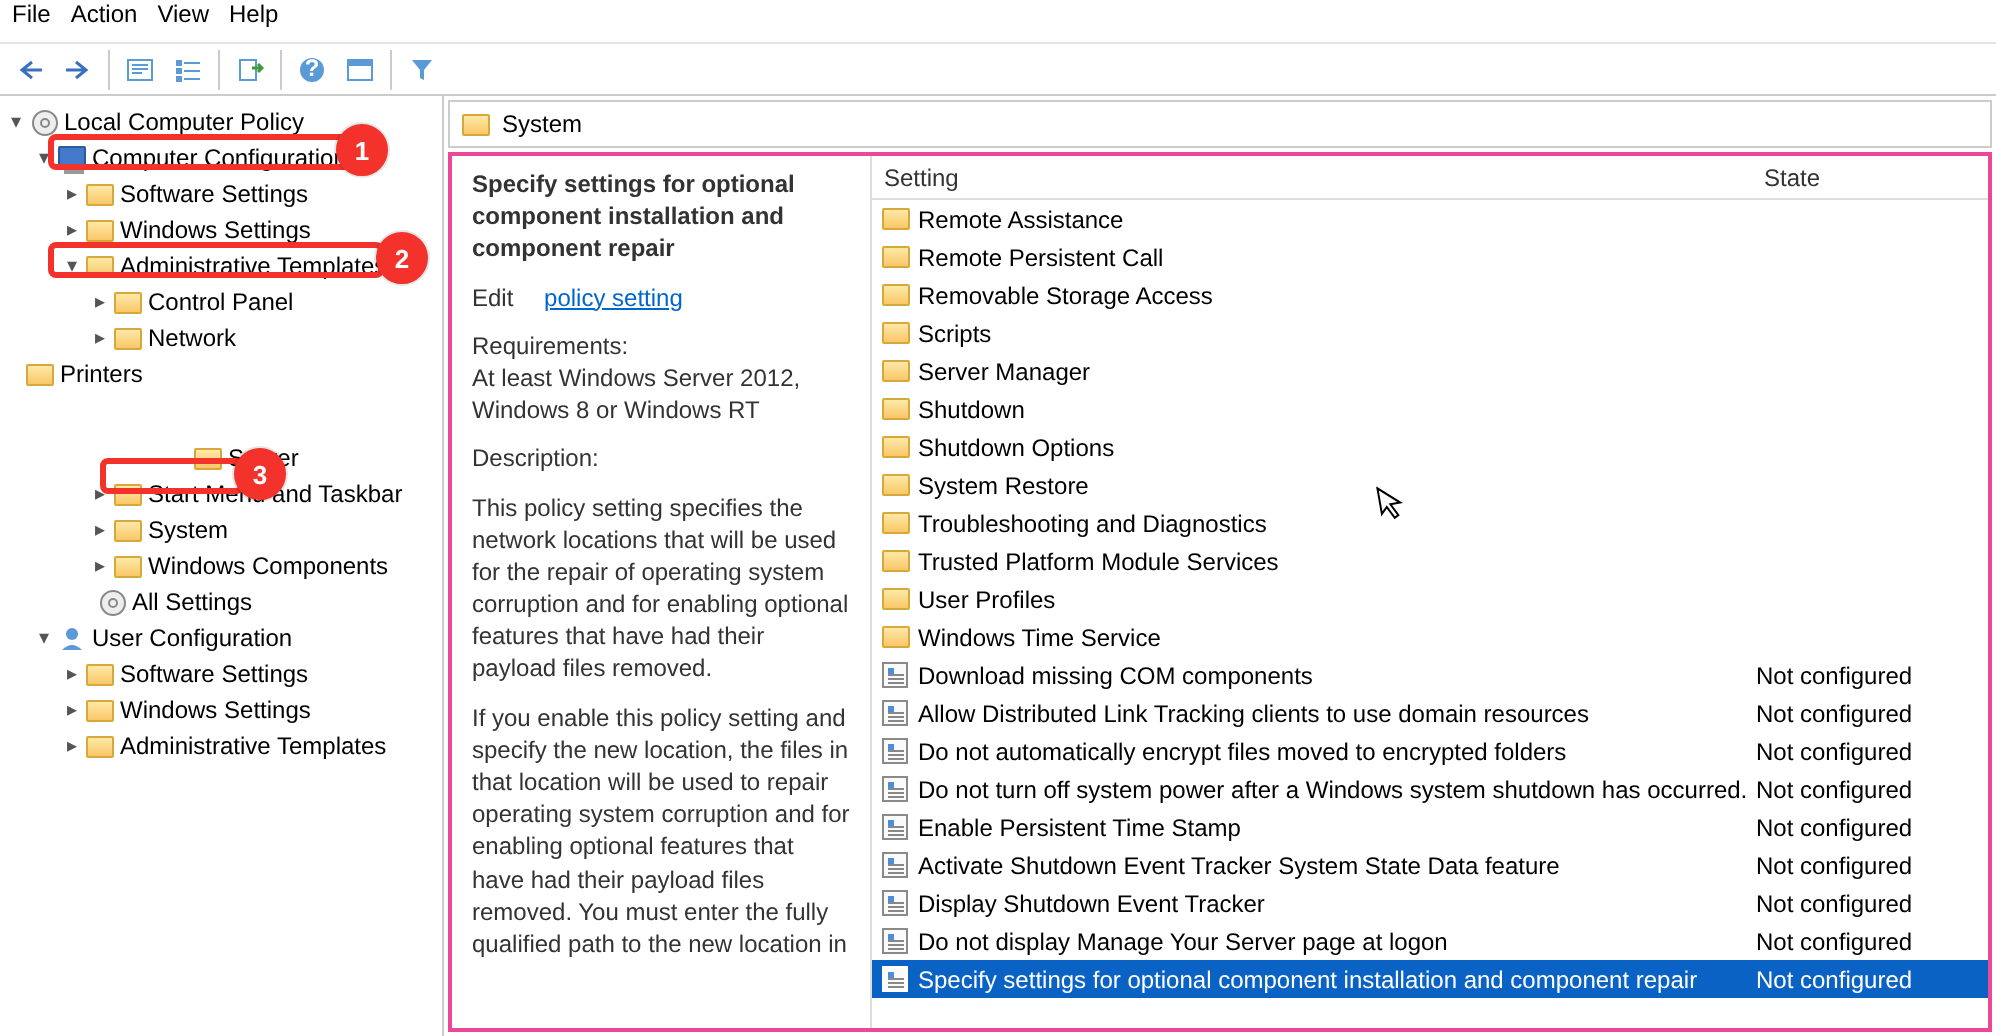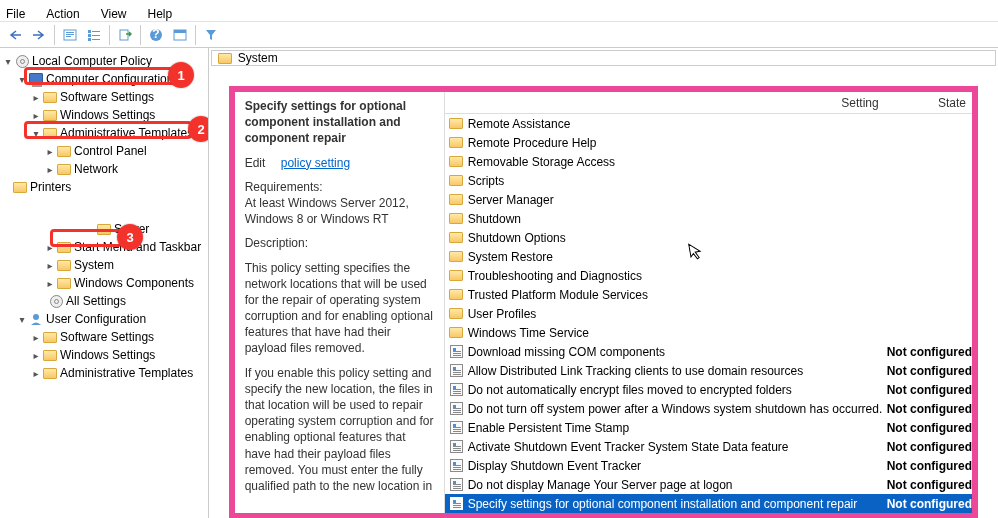--- a/index.html
+++ b/index.html
@@ -1,50 +1,50 @@
 <!DOCTYPE html>
 <html><head>
 <meta charset="utf-8">
 <style>
   * { box-sizing: border-box; margin: 0; padding: 0; font-family: "Segoe UI", Tahoma, sans-serif; font-size: 12px; }
   body { background: #fff; color: #000; width: 998px; height: 518px; overflow: hidden; }
-  .menubar { height: 22px; display: flex; align-items: flex-end; padding: 0 6px; gap: 21px; border-bottom: 1px solid #e3e3e3; }
+  .menubar { height: 22px; display: flex; align-items: flex-start; padding: 0 6px; gap: 10px; border-bottom: 1px solid #e3e3e3; }
   .menubar span { cursor: default; }
   .toolbar { height: 26px; display: flex; align-items: center; padding: 0 4px; gap: 2px; border-bottom: 1px solid #ccc; }
   .tbtn { width: 22px; height: 22px; display: flex; align-items: center; justify-content: center; border: 1px solid transparent; }
   .sep { width: 1px; height: 20px; background: #ccc; margin: 0 2px; }
   .main { display: flex; height: 470px; }
   .tree { width: 222px; border-right: 1px solid #ccc; padding: 4px 0; overflow: hidden; position: relative; }
   .tree-row { display: flex; align-items: center; height: 18px; white-space: nowrap; position: relative; }
   .tree-row .twist { width: 12px; text-align: center; color: #555; font-size: 10px; }
   .tree-row .ticon { width: 16px; height: 16px; display: flex; align-items: center; justify-content: center; margin-right: 2px; }
   .folder-ic { width: 14px; height: 11px; background: linear-gradient(#ffe9a8,#f9c767); border: 1px solid #d8a93a; border-radius: 1px; }
   .pc-ic { width: 14px; height: 12px; background: #4478c8; border: 1px solid #2a5ba0; border-radius: 1px; position: relative; }
   .pc-ic::after { content:''; position:absolute; bottom:-3px; left:2px; width:10px; height:2px; background:#999; }
   .gear-ic { width:13px; height:13px; border:1px solid #888; border-radius:50%; position:relative; background:#eee; }
   .gear-ic::before { content:''; position:absolute; inset:3px; border:1px solid #888; border-radius:50%; }
   .badge { position: absolute; width: 26px; height: 26px; background: #f3322b; border: 3px solid #f3322b; border-radius: 13px; display:flex; align-items:center; justify-content:center; color:#fff; font-weight:bold; font-size:13px; z-index: 5; box-shadow: 0 0 0 1px rgba(0,0,0,.1); }
   .hl-box { position: absolute; border: 3px solid #f3322b; border-radius: 4px; z-index: 4; pointer-events: none; }
   .detail { flex: 1; display: flex; flex-direction: column; }
   .crumb { height: 24px; background: #fff; border: 1px solid #ccc; margin: 2px 2px 0 2px; display: flex; align-items: center; padding: 0 6px; }
   .crumb .folder-ic { margin-right: 6px; }
-  .content { flex:1; display:flex; margin: 20px; border: 6px solid #ec4899; }
+  .content { flex:1; display:flex; margin: 2px; border: 2px solid #ec4899; }
   .desc { width: 210px; border-right: 1px solid #ddd; padding: 6px 10px; font-size: 12px; line-height: 1.35; color:#333; overflow:hidden; }
   .desc strong { font-weight:700; }
   .desc .link { color: #0066cc; text-decoration: underline; cursor: pointer; padding-left: 12px; }
   .desc p { margin: 8px 0; }
   .list { flex:1; position: relative; overflow: hidden; }
   .list-header { height: 22px; display:flex; align-items:center; border-bottom: 1px solid #ddd; }
-  .list-header .col { padding: 0 6px; color:#333;text-align:right; }
+  .list-header .col { padding: 0 6px; color:#333; }
   .col-set { width: 440px; }
   .col-state { flex:1; }
   .rows { overflow:hidden; }
   .lrow { height: 19px; display:flex; align-items:center; }
   .lrow .cset { width: 440px; display:flex; align-items:center; padding-left: 4px; white-space:nowrap; overflow:hidden; }
-  .lrow .cstate { flex:1; padding-left: 2px; white-space:nowrap;font-weight:bold; }
+  .lrow .cstate { flex:1; padding-left: 2px; white-space:nowrap; }
   .lrow .licon { width:15px; height:15px; display:flex; align-items:center; justify-content:center; margin-right:4px; flex-shrink:0; }
   .pol-ic { width:13px; height:13px; border:1px solid #8a8a8a; background:#fafafa; position:relative; }
   .pol-ic::before { content:''; position:absolute; left:2px; top:2px; width:3px; height:3px; background:#4a90d9; }
   .pol-ic::after { content:''; position:absolute; left:2px; top:7px; width:8px; height:1px; background:#888; box-shadow: 0 -2px #888, 0 2px #888; }
   .selected { background: #0a63c4; color: #fff; }
   .selected .pol-ic { border-color:#fff; }
   .cursor { position:absolute; left:689px; top:242px; font-size:15px; color:#000; pointer-events:none; z-index:10; transform: rotate(-10deg); }
   svg { display:block; }
 </style>
 </head>
@@ -277,21 +277,21 @@
                 </span>
                 <span>Remote Assistance</span>
               </div>
               <div class="cstate"></div>
             </div>
             <div class="lrow">
               <div class="cset">
                 <span class="licon">
                   <span class="folder-ic"></span>
                 </span>
-                <span>Remote Procedure Help</span>
+                <span>Remote Persistent Call</span>
               </div>
               <div class="cstate"></div>
             </div>
             <div class="lrow">
               <div class="cset">
                 <span class="licon">
                   <span class="folder-ic"></span>
                 </span>
                 <span>Removable Storage Access</span>
               </div>

